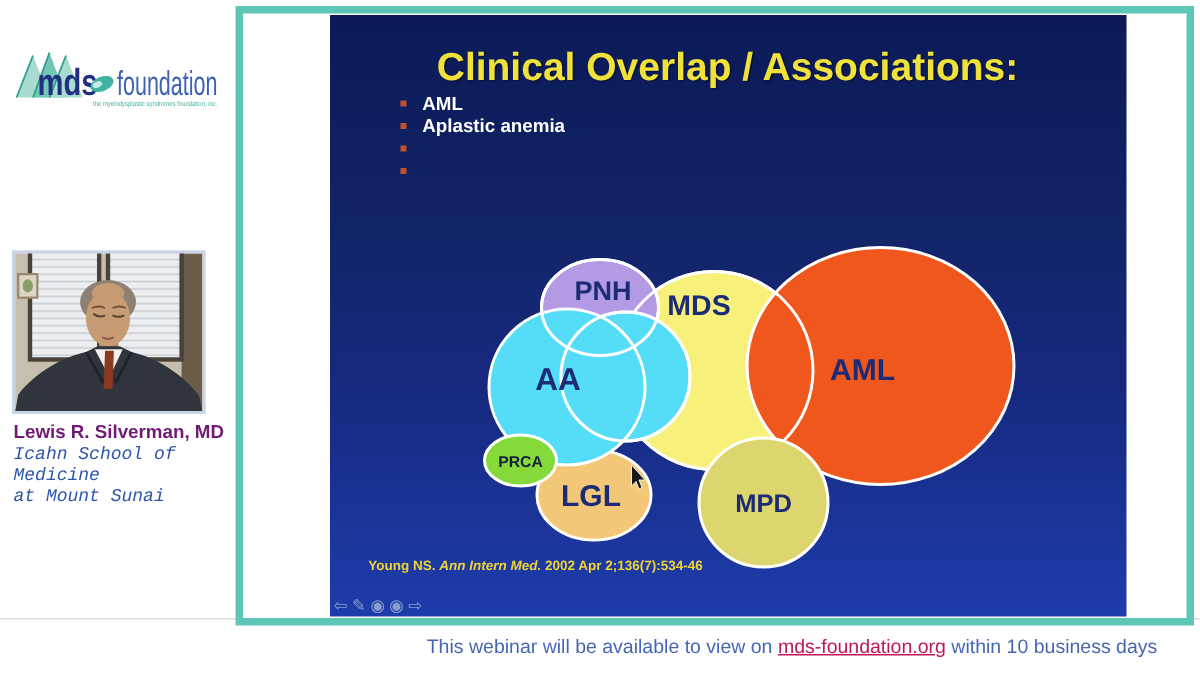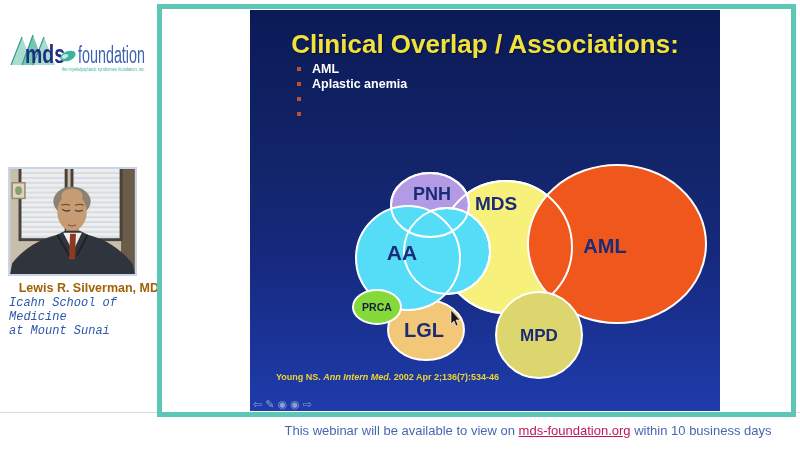--- a/index.html
+++ b/index.html
@@ -12,34 +12,34 @@
   
   .logo-svg { position:absolute; left:5px; top:25px; width:145px; height:52px; }
 
   .video-thumb {
     position:absolute; left:8px; top:167px; width:129px; height:109px;
     border:2px solid #c9d4e6; background:#ddd;
   }
   .video-thumb svg { display:block; width:100%; height:100%; }
 
   .speaker-caption { position:absolute; left:9px; top:281px; width:150px; color:#2d57ac; }
-  .speaker-name { font-size:12.5px; font-weight:bold; color:#a16207; line-height:15px;text-align:right; }
+  .speaker-name { font-size:12.5px; font-weight:bold; color:#701a75; line-height:15px; }
   .speaker-affil { font-size:12px; font-style:italic; line-height:14px;font-family:Liberation Mono, monospace; }
 
   
   .bottom-rule { position:absolute; left:0; top:412px; width:800px; height:1px; background:#d7dbe4; z-index:0; }
 
   
   .slide-frame {
     position:absolute; left:157px; top:4px; width:639px; height:413px;
     border:5px solid #5ec6b7; background:#ffffff; z-index:1;
     display:flex; align-items:center; justify-content:center;
   }
   .slide {
-    position:relative; width:470px; height:401px;
+    position:relative; width:531px; height:401px;
     background:linear-gradient(180deg,#0b1a57 0%, #122569 38%, #16297f 62%, #1e3cab 100%);
     overflow:hidden;
     margin-left:17px;
   }
   .slide-title {
     position:absolute; left:0; top:19px; width:100%; text-align:center;
     font-size:26px; font-weight:bold; color:#f1e13b; letter-spacing:0px;
     text-shadow:1px 1px 1px rgba(0,0,0,.45);
   }
   .bullets { position:absolute; left:47px; top:51px; }

